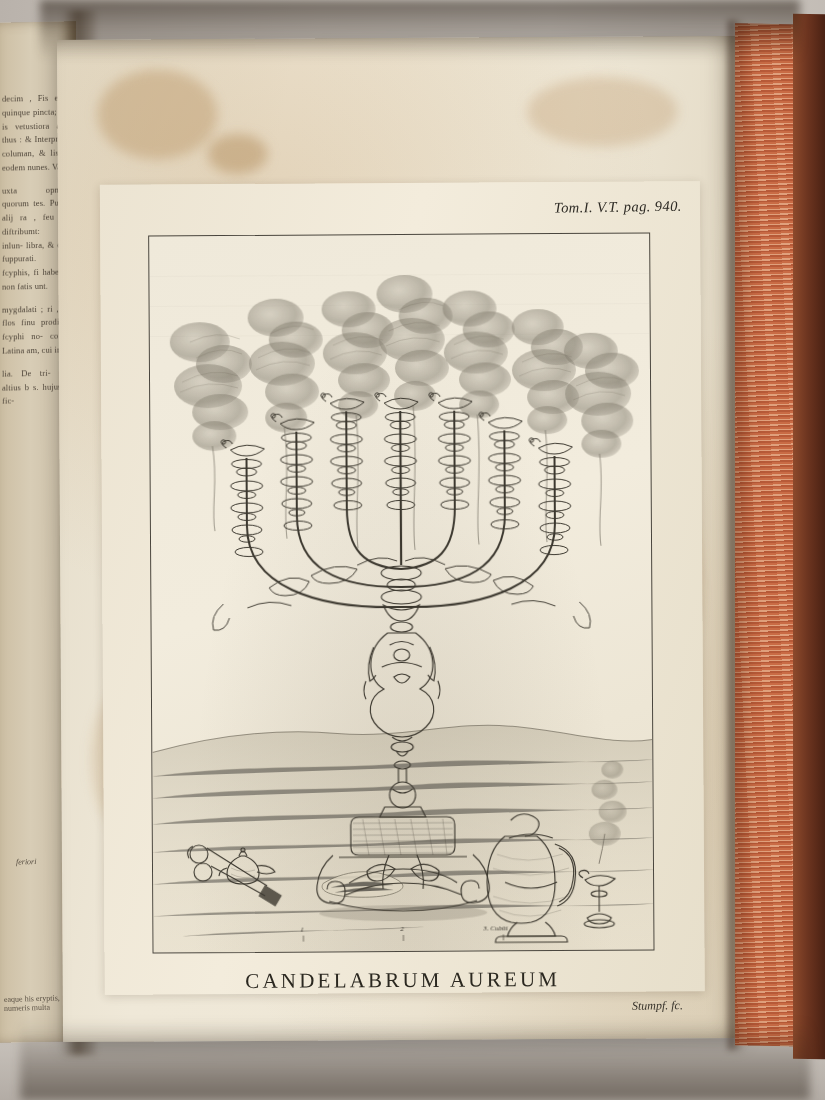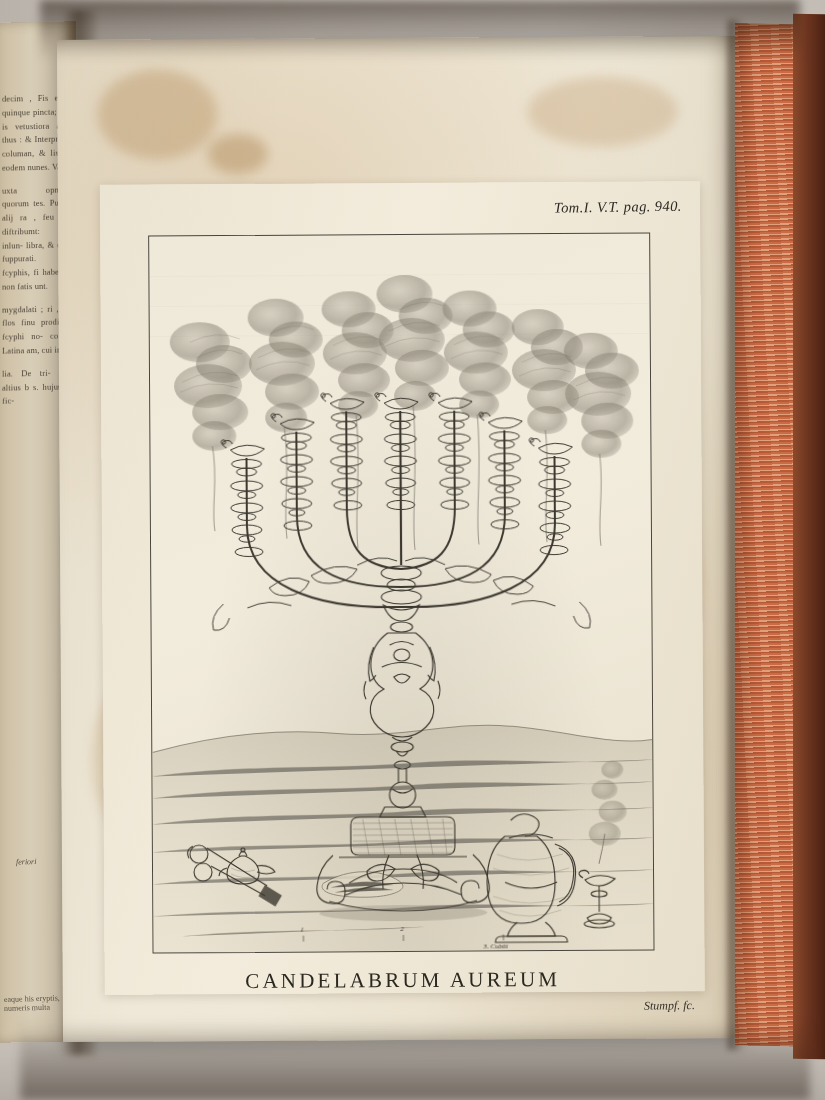--- a/index.html
+++ b/index.html
@@ -161,21 +161,21 @@
     left: 0; right: 0;
     top: 930px;
     text-align: center;
     font-size: 21px;
     letter-spacing: 3.2px;
     color: #2b2820;
     font-variant: small-caps;
   }
   .engraver {
     position: absolute;
-    right: 48px;
+    right: 60px;
     top: 962px;
     font-size: 12px;
     font-style: italic;
     color: #37332b;
     transform: rotate(-0.4deg);
   }
 
   .scale-label {
     position: absolute;
     font-size: 7px;
@@ -673,21 +673,21 @@
 
         <g stroke="#3c382f" stroke-width="0.8" opacity="0.8">
           <path d="M150,700 v6"></path>
             <path d="M250,700 v6"></path>
             <path d="M350,700 v6"></path>
         </g>
       </svg>
 
       <div class="scale-label" style="left:147px; top:690px;">1</div>
       <div class="scale-label" style="left:247px; top:690px;">2</div>
-      <div class="scale-label" style="left:330px; top:708px;">3. Cubiti</div>
+      <div class="scale-label" style="left:330px; top:690px;">3. Cubiti</div>
     </div>
 
     <div class="caption">CANDELABRUM AUREUM</div>
     <div class="engraver">Stumpf. fc.</div>
   </div>
 
   <div class="fore-edge-shadow"></div>
   <div class="fore-edge"></div>
   <div class="cover-edge"></div>
   <div class="head-shadow"></div>

